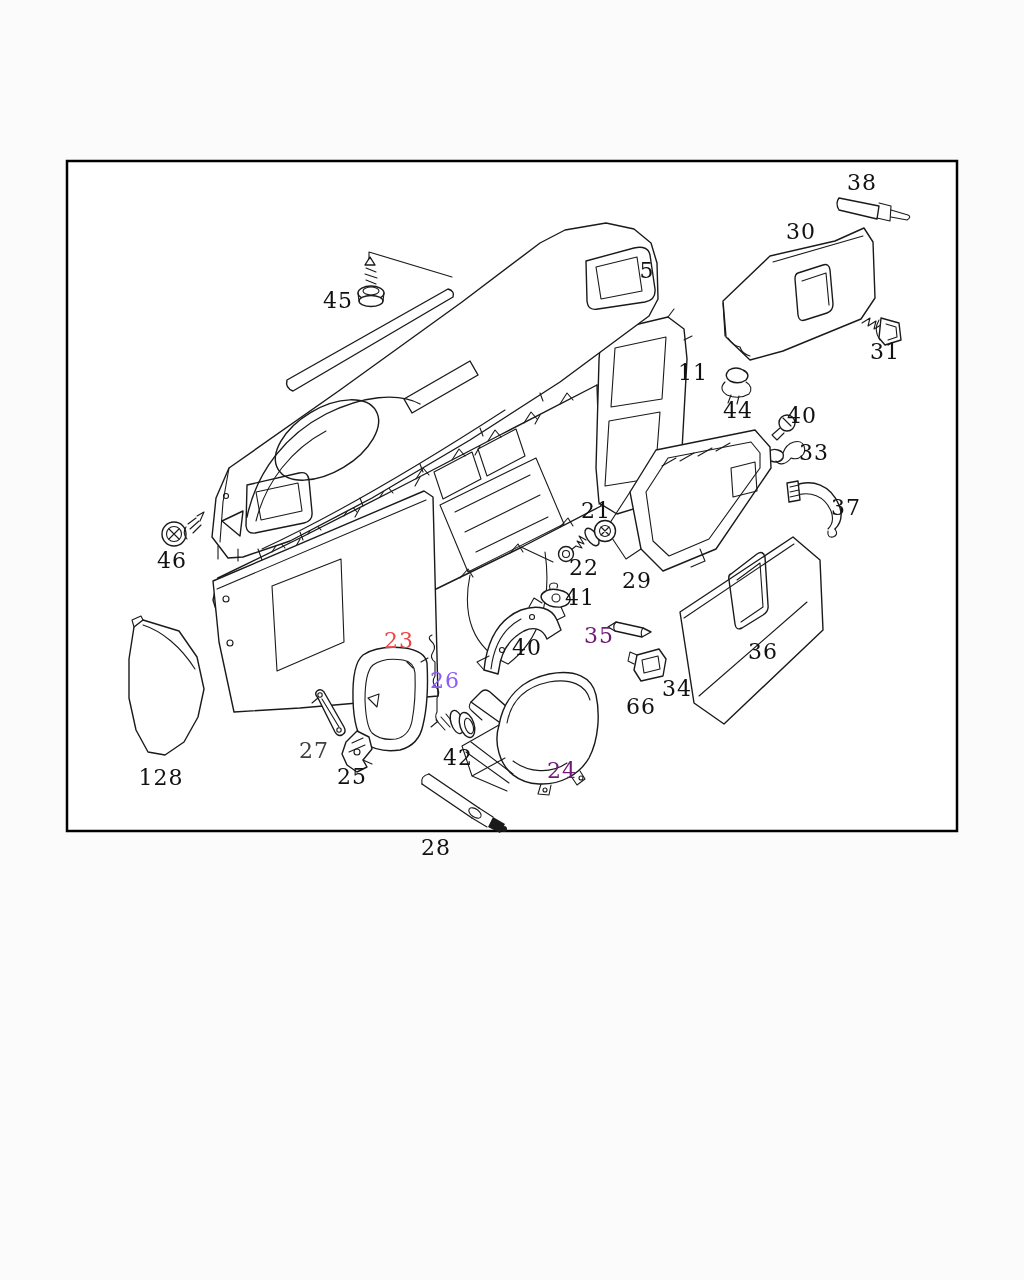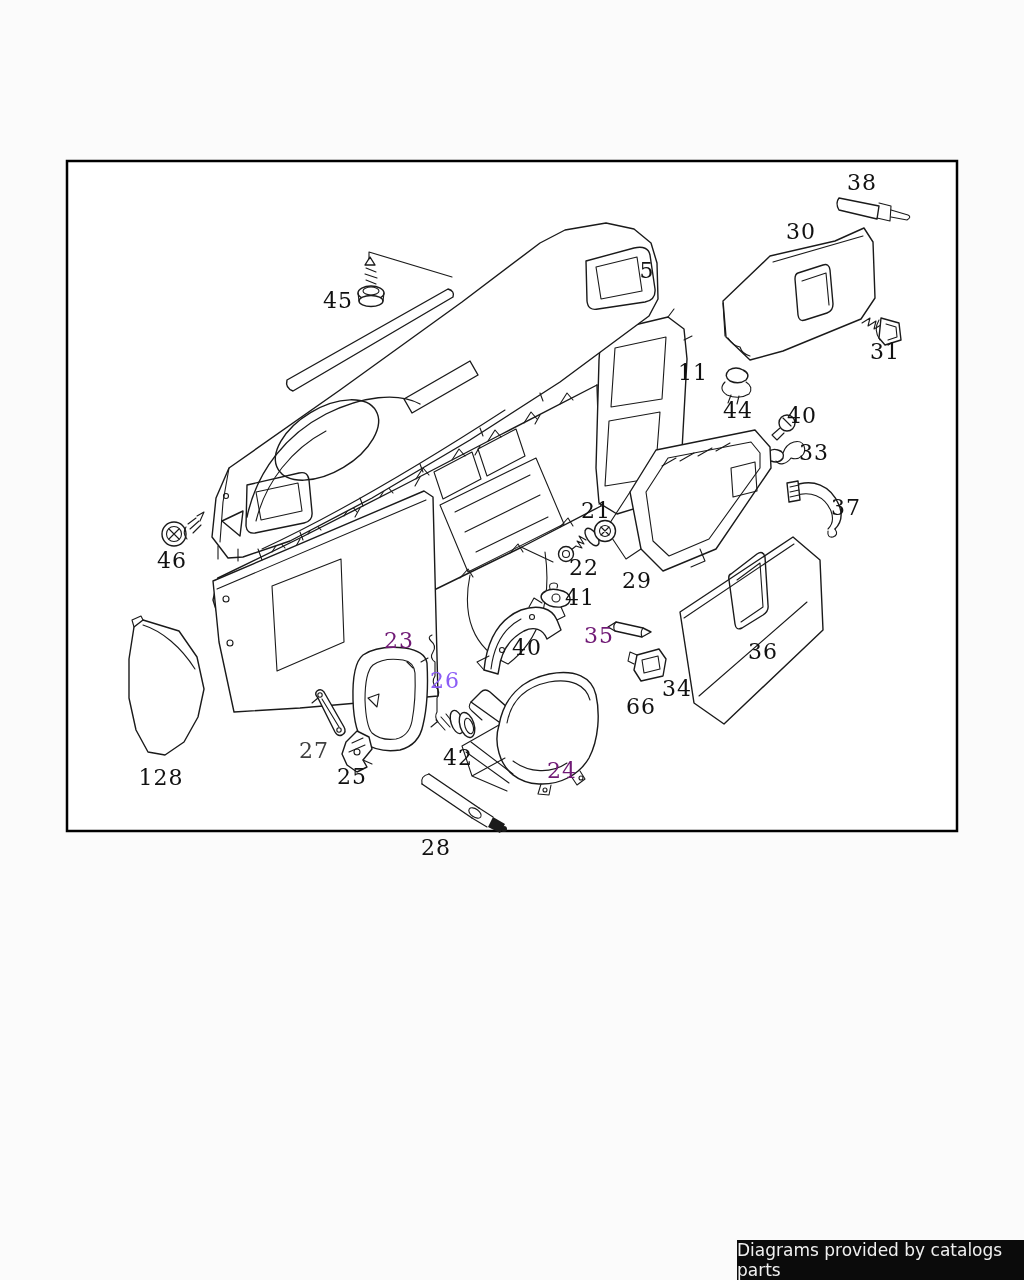--- a/index.html
+++ b/index.html
@@ -284,31 +284,28 @@
       <span class="part-label" style="left: 738px; top: 410px; color: rgb(17, 17, 17);">44</span>
       <span class="part-label" style="left: 802px; top: 415px; color: rgb(17, 17, 17);">40</span>
       <span class="part-label" style="left: 814px; top: 452px; color: rgb(17, 17, 17);">33</span>
       <span class="part-label" style="left: 846px; top: 507px; color: rgb(17, 17, 17);">37</span>
       <span class="part-label" style="left: 596px; top: 510px; color: rgb(17, 17, 17);">21</span>
       <span class="part-label" style="left: 584px; top: 567px; color: rgb(17, 17, 17);">22</span>
       <span class="part-label" style="left: 637px; top: 580px; color: rgb(17, 17, 17);">29</span>
       <span class="part-label" style="left: 580px; top: 597px; color: rgb(17, 17, 17);">41</span>
       <span class="part-label" style="left: 172px; top: 560px; color: rgb(17, 17, 17);">46</span>
       <span class="part-label" style="left: 599px; top: 635px; color: #701a75;">35</span>
-      <span class="part-label" style="left: 399px; top: 640px; color: #701a75; text-align: right;">23</span>
+      <span class="part-label" style="left: 399px; top: 640px; color: #ef4444; text-align: right;">23</span>
       <span class="part-label" style="left: 527px; top: 647px; color: rgb(17, 17, 17);">40</span>
       <span class="part-label" style="left: 763px; top: 651px; color: rgb(17, 17, 17);">36</span>
       <span class="part-label" style="left: 445px; top: 680px; color: #8b5cf6;">26</span>
       <span class="part-label" style="left: 641px; top: 688px; color: rgb(17, 17, 17); margin-left: 36px;">34</span>
       <span class="part-label" style="left: 641px; top: 706px; color: rgb(17, 17, 17);">66</span>
       <span class="part-label" style="left: 314px; top: 750px; color: #404040;">27</span>
       <span class="part-label" style="left: 352px; top: 776px; color: rgb(17, 17, 17);">25</span>
       <span class="part-label" style="left: 458px; top: 757px; color: rgb(17, 17, 17);">42</span>
       <span class="part-label" style="left: 562px; top: 770px; color: #701a75;">24</span>
       <span class="part-label" style="left: 436px; top: 807px; color: rgb(17, 17, 17); margin-top: 40px;">28</span>
       <span class="part-label" style="left: 161px; top: 777px; color: rgb(17, 17, 17);">128</span>
     </div>
 
-  <div class="footer-bar">
-    <span>Diagrams provided by catalogs parts</span>
-  </div>
 
 </div>
 
 </body></html>

